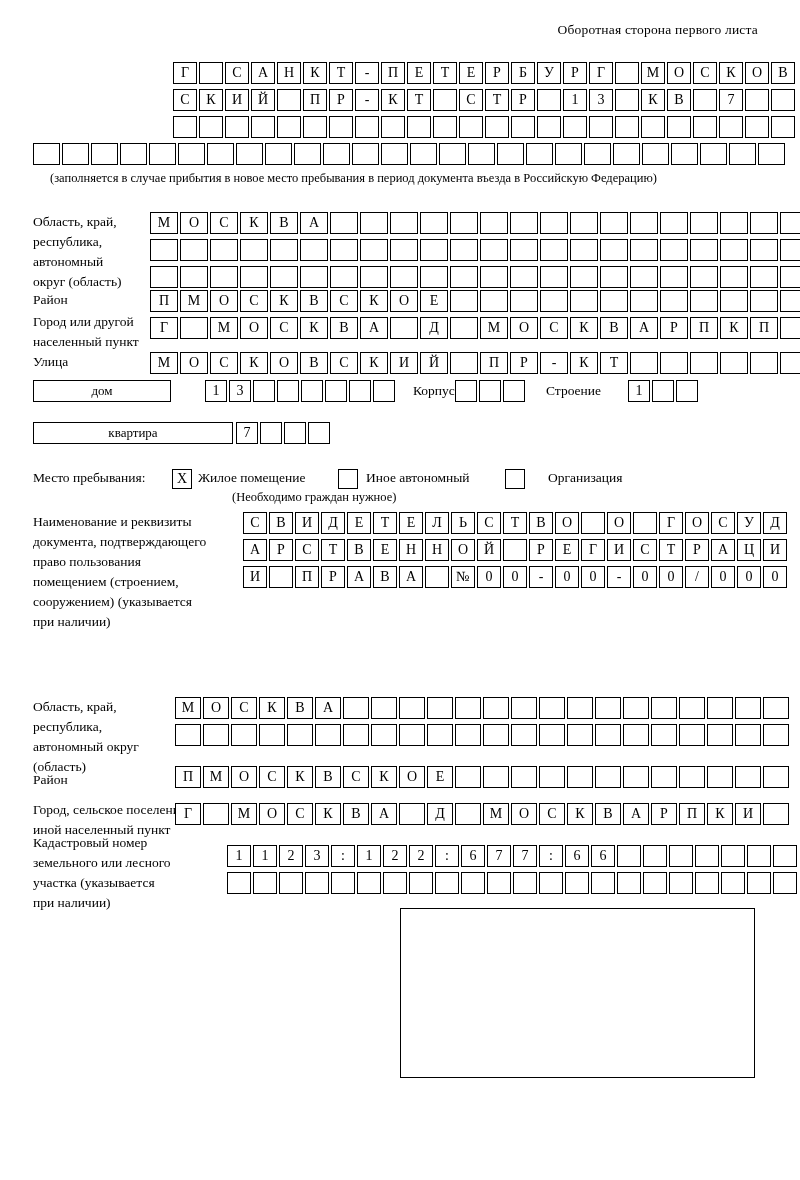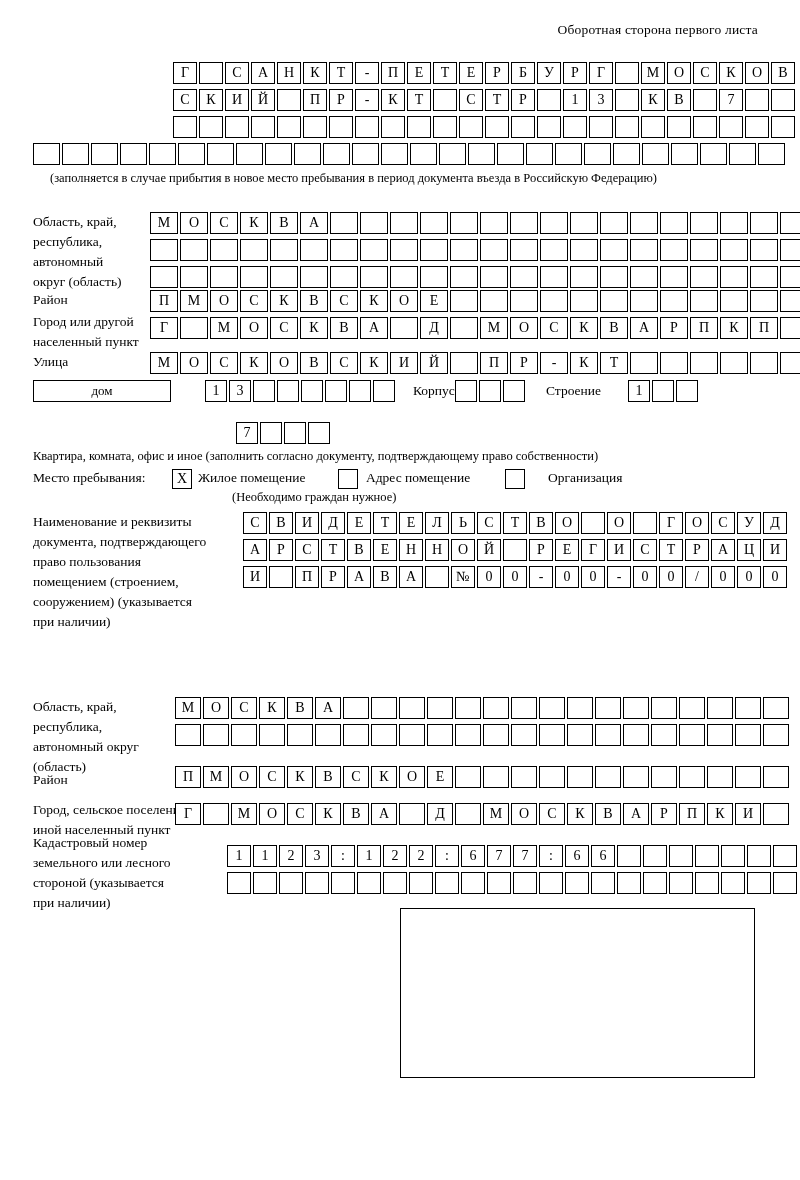--- a/index.html
+++ b/index.html
@@ -398,33 +398,33 @@
       <div class="cell" style="width: 22px;"></div>
     </div>
   <div class="inline-label" style="top:381px; left:546px;">Строение</div>
   <div class="cells" id="s2-stroenie" style="top:380px; left:628px;">
       <div class="cell" style="width: 22px;">1</div>
       <div class="cell" style="width: 22px;"></div>
       <div class="cell" style="width: 22px;"></div>
     </div>
 
 
+  <div class="wide-box" style="top:422px; left:33px; width:200px;">квартира</div>
   <div class="cells" id="s2-flat" style="top:422px; left:236px;">
       <div class="cell" style="width: 22px;">7</div>
       <div class="cell" style="width: 22px;"></div>
       <div class="cell" style="width: 22px;"></div>
       <div class="cell" style="width: 22px;"></div>
     </div>
-  <div class="note" style="top:448px; left:33px; width:740px;">Квартира, комната, офис и иное (заполнить согласно документу, подтверждающему право собственности)</div>
 
   <div class="inline-label" style="top:468px; left:33px;">Место пребывания:</div>
   <div class="checkbox" style="position:absolute; top:469px; left:172px;">Х</div>
   <div class="inline-label" style="top:468px; left:198px;">Жилое помещение</div>
   <div class="checkbox" style="position:absolute; top:469px; left:338px;"></div>
-  <div class="inline-label" style="top:468px; left:366px;">Адрес помещение</div>
+  <div class="inline-label" style="top:468px; left:366px;">Иное автономный</div>
   <div class="checkbox" style="position:absolute; top:469px; left:505px;"></div>
   <div class="inline-label" style="top:468px; left:548px;">Организация</div>
   <div class="note" style="top:489px; left:232px;">(Необходимо граждан нужное)</div>
 
   <div class="label" style="top:512px; left:33px; width:210px;">Наименование и реквизиты
 документа, подтверждающего
 право пользования
 помещением (строением,
 сооружением) (указывается
 при наличии)</div>
@@ -600,21 +600,21 @@
       <div class="cell" style="width: 26px;">А</div>
       <div class="cell" style="width: 26px;">Р</div>
       <div class="cell" style="width: 26px;">П</div>
       <div class="cell" style="width: 26px;">К</div>
       <div class="cell" style="width: 26px;">И</div>
       <div class="cell" style="width: 26px;"></div>
     </div>
 
   <div class="label" style="top:833px; left:33px; width:160px;">Кадастровый номер
 земельного или лесного
-стороной (указывается
+участка (указывается
 при наличии)</div>
   <div class="cells" id="al-cad-0" style="top:845px; left:227px;">
       <div class="cell" style="width: 24px;">1</div>
       <div class="cell" style="width: 24px;">1</div>
       <div class="cell" style="width: 24px;">2</div>
       <div class="cell" style="width: 24px;">3</div>
       <div class="cell" style="width: 24px;">:</div>
       <div class="cell" style="width: 24px;">1</div>
       <div class="cell" style="width: 24px;">2</div>
       <div class="cell" style="width: 24px;">2</div>

